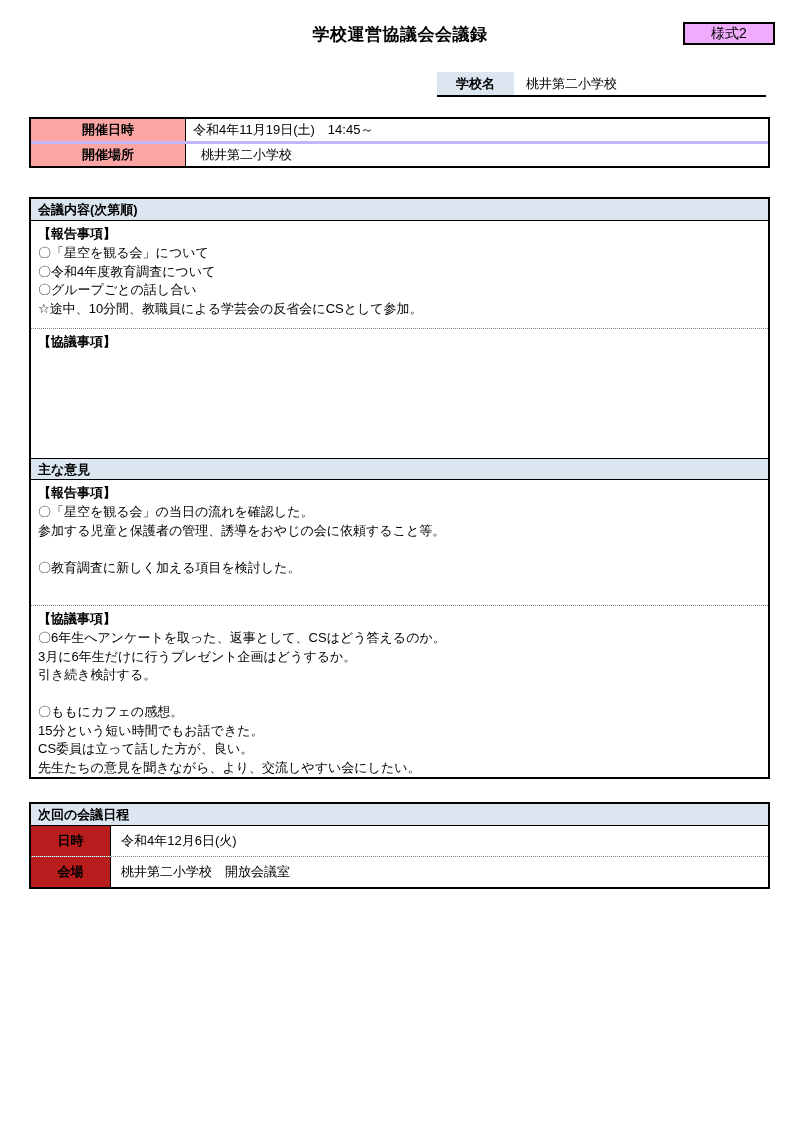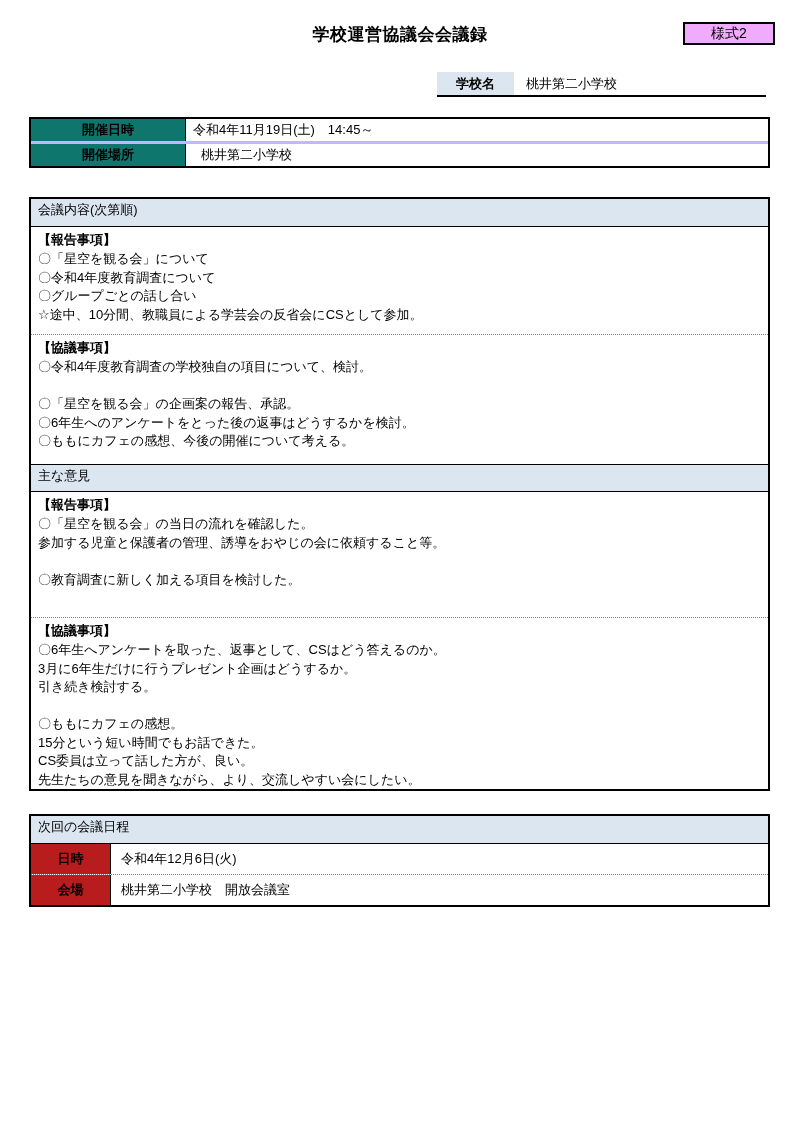--- a/index.html
+++ b/index.html
@@ -18,25 +18,25 @@
     font-size:17px;font-weight:bold;letter-spacing:.5px;
   }
   .school-row{display:flex;margin:27px 0 8px 437px;width:329px;border-bottom:2px solid #000;height:23px;}
   .school-label{width:77px;background:#dce6f1;font-weight:bold;text-align:center;line-height:23px;}
   .school-value{flex:1;padding-left:12px;line-height:23px;}
 
   .tbl{margin-left:29px;width:741px;border:2px solid #000;box-sizing:border-box;background:#fff;}
   .table-a{margin-top:20px;}
   .table-a .row{display:flex;height:22px;}
   .table-a .row + .row{border-top:3px solid #c4b5fd;gap:8px;}
-  .table-a .cell-label{width:155px;background:#0f766e;font-weight:bold;text-align:center;line-height:22px;border-right:1px solid #000;box-sizing:border-box;}
+  .table-a .cell-label{width:155px;background:#fca5a5;font-weight:bold;text-align:center;line-height:22px;border-right:1px solid #000;box-sizing:border-box;}
   .table-a .cell-value{flex:1;padding-left:7px;line-height:22px;white-space:pre;}
 
   .main-table{margin-top:29px;}
-  .sec-header{height:28px;background:#dce6f1;font-weight:normal;line-height:21px;padding:0 7px;border-bottom:1px solid #000;box-sizing:border-box;}
+  .sec-header{height:22px;background:#dce6f1;font-weight:bold;line-height:21px;padding:0 7px;border-bottom:1px solid #000;box-sizing:border-box;}
   .sec-header.mid{border-top:1px solid #000;}
   .block{padding:3px 7px 0;box-sizing:border-box;overflow:hidden;}
   .b1{height:108px;border-bottom:1px dotted #808080;}
   .b2{height:129px;}
   .b3{height:126px;border-bottom:1px dotted #808080;}
   .b4{height:171px;}
   .blk-heading{font-weight:bold;height:20px;line-height:20px;}
   .line{min-height:18.5px;line-height:18.5px;white-space:pre;}
 
   .next-table{margin-top:23px;}
@@ -76,27 +76,20 @@
     <div>
         <div class="line">〇「星空を観る会」について</div>
         <div class="line">〇令和4年度教育調査について</div>
         <div class="line">〇グループごとの話し合い</div>
         <div class="line">☆途中、10分間、教職員による学芸会の反省会にCSとして参加。</div>
       </div>
   </div>
 
   <div class="block b2">
     <div class="blk-heading">【協議事項】</div>
-    <div>
-        <div class="line">〇令和4年度教育調査の学校独自の項目について、検討。</div>
-        <div class="line">&nbsp;</div>
-        <div class="line">〇「星空を観る会」の企画案の報告、承認。</div>
-        <div class="line">〇6年生へのアンケートをとった後の返事はどうするかを検討。</div>
-        <div class="line">〇ももにカフェの感想、今後の開催について考える。</div>
-      </div>
   </div>
 
   <div class="sec-header mid">主な意見</div>
 
   <div class="block b3">
     <div class="blk-heading">【報告事項】</div>
     <div>
         <div class="line">〇「星空を観る会」の当日の流れを確認した。</div>
         <div class="line">参加する児童と保護者の管理、誘導をおやじの会に依頼すること等。</div>
         <div class="line">&nbsp;</div>

